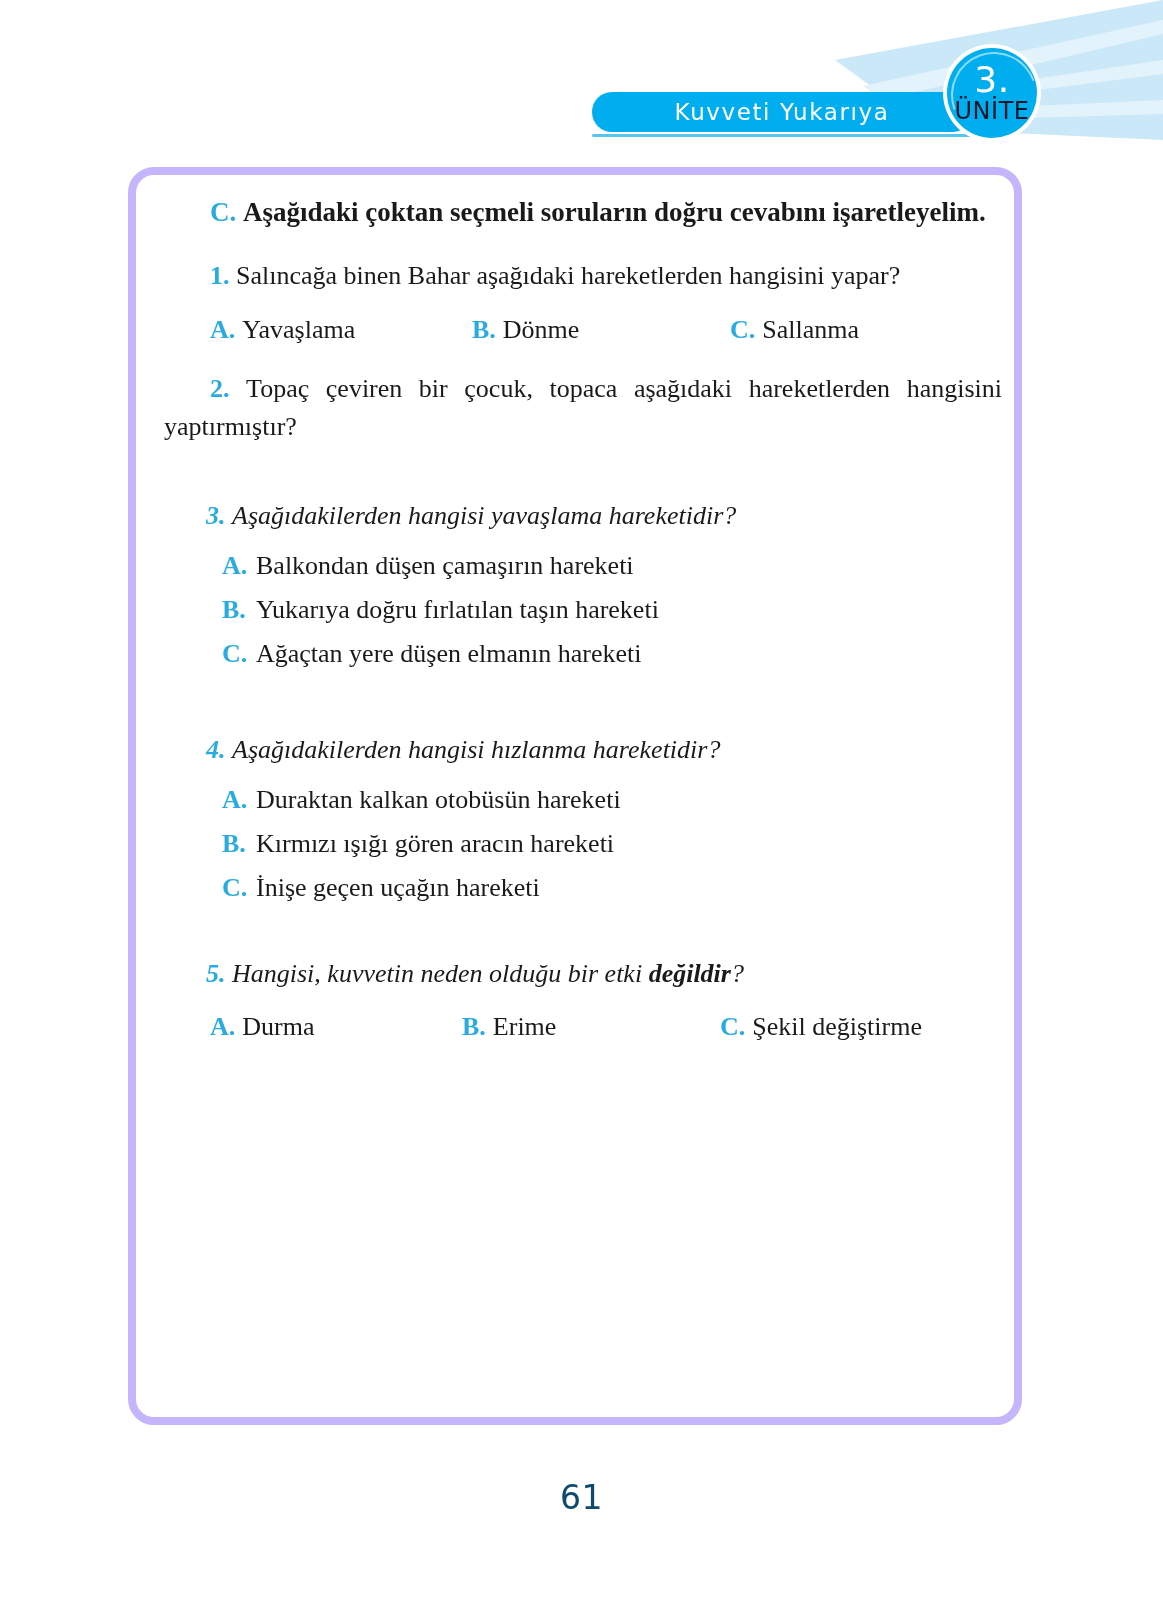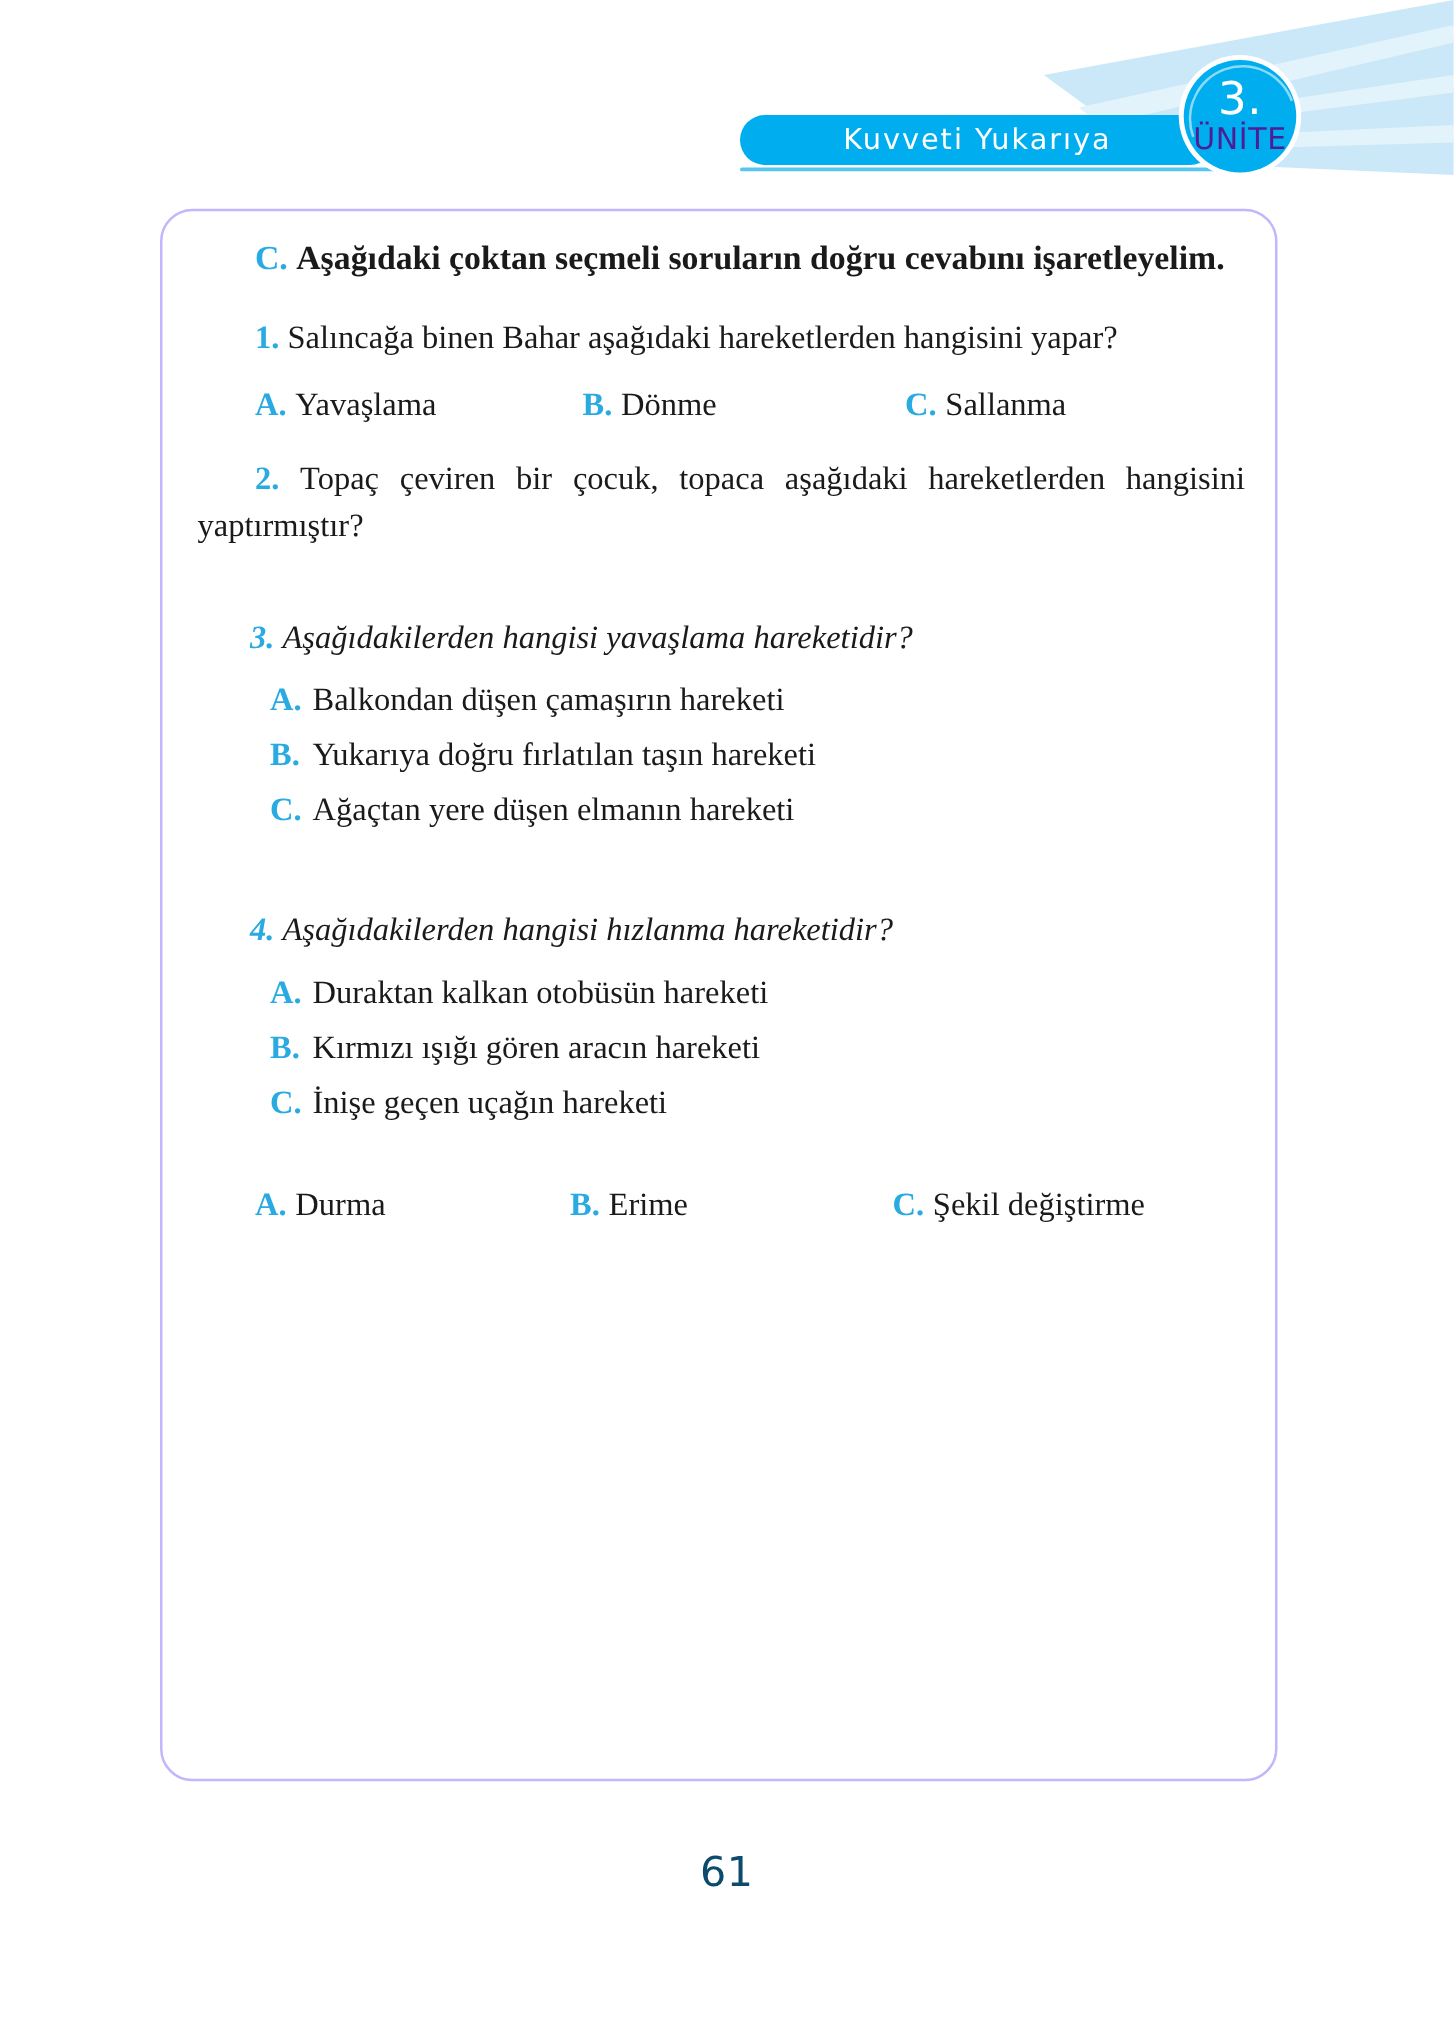--- a/index.html
+++ b/index.html
@@ -90,35 +90,35 @@
   #unit-badge-number {
     color: #ffffff;
     font-family: "DejaVu Sans", sans-serif;
     font-size: 36px;
     font-weight: 400;
     margin-top: -2px;
     margin-bottom: 1px;
     letter-spacing: 0.5px;
   }
   #unit-badge-word {
-    color: #4c1d95;
+    color: #0f172a;
     font-family: "DejaVu Sans", sans-serif;
     font-size: 24px;
     font-weight: 400;
     letter-spacing: 0.5px;
   }
 
   
   #content-frame {
     position: absolute;
     left: 128px;
     top: 167px;
     width: 894px;
     height: 1258px;
-    border: 2px solid #c4b5fd;
+    border: 8px solid #c4b5fd;
     border-radius: 26px;
     box-sizing: border-box;
     background: #ffffff;
   }
 
   #exercise-body {
     position: absolute;
     left: 28px;
     top: 14px;
     width: 838px;
@@ -300,20 +300,23 @@
             <span>Kırmızı ışığı gören aracın hareketi</span>
           </div>
         <div class="option">
             <span class="option-letter">C.</span>
             <span>İnişe geçen uçağın hareketi</span>
           </div>
       </div>
     </div>
 
     <div class="question-block" style="margin-top:52px;">
+      <p class="question-text no-justify" style="text-indent:42px;">
+        <span class="accent">5.</span><span>&nbsp;</span><span>Hangisi, kuvvetin neden olduğu bir etki </span><b>değildir</b><span>?</span>
+      </p>
       <div class="options-row">
         <div class="option" style="width:252px;"><span class="option-letter">A.</span><span>Durma</span></div>
         <div class="option" style="width:258px;"><span class="option-letter">B.</span><span>Erime</span></div>
         <div class="option"><span class="option-letter">C.</span><span>Şekil değiştirme</span></div>
       </div>
     </div>
 
   </div>
 </div>
 

